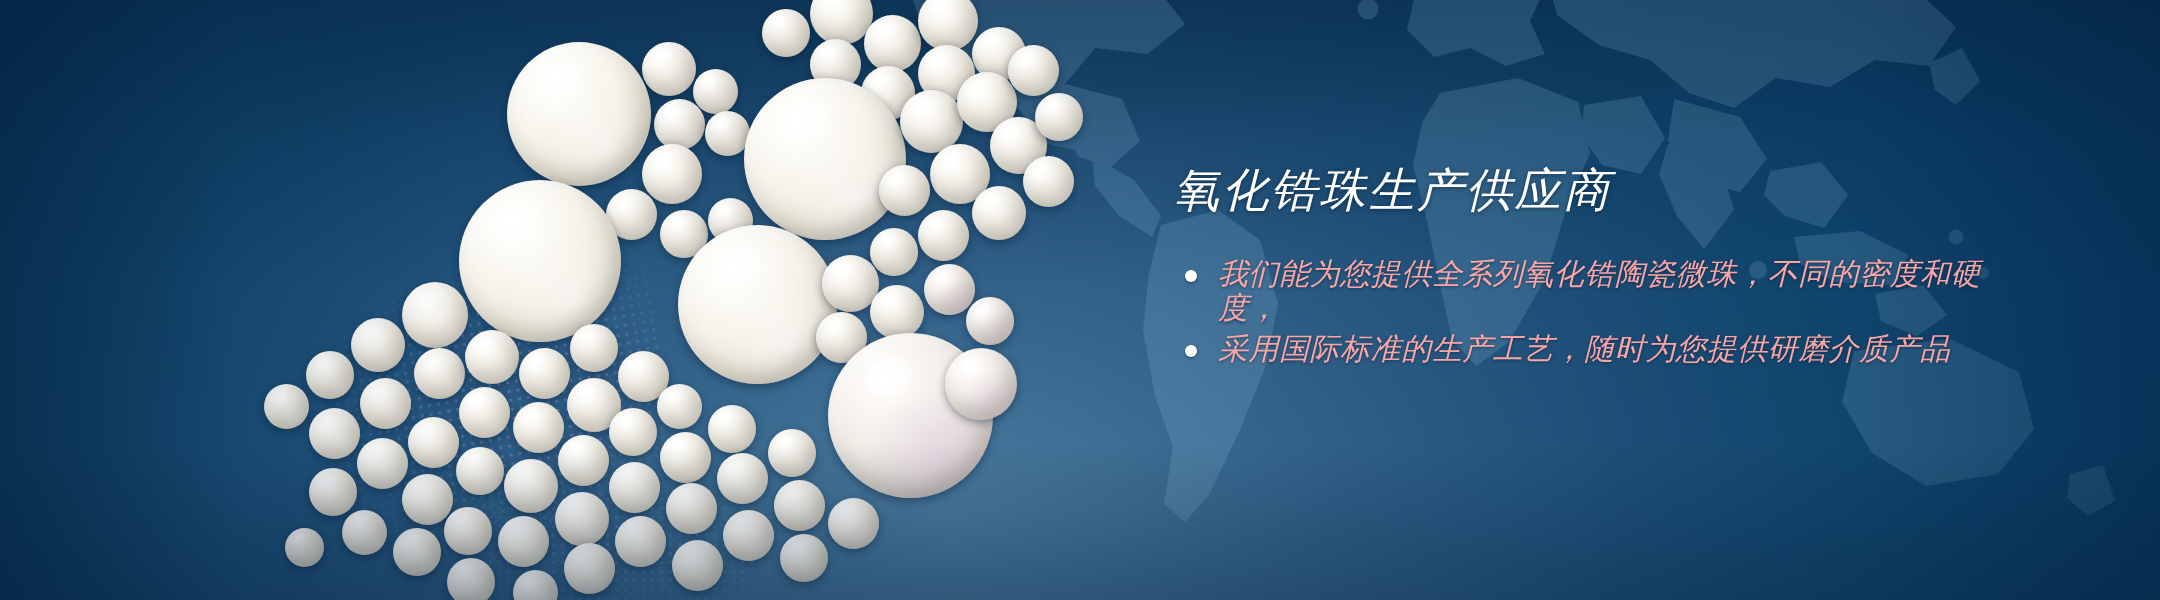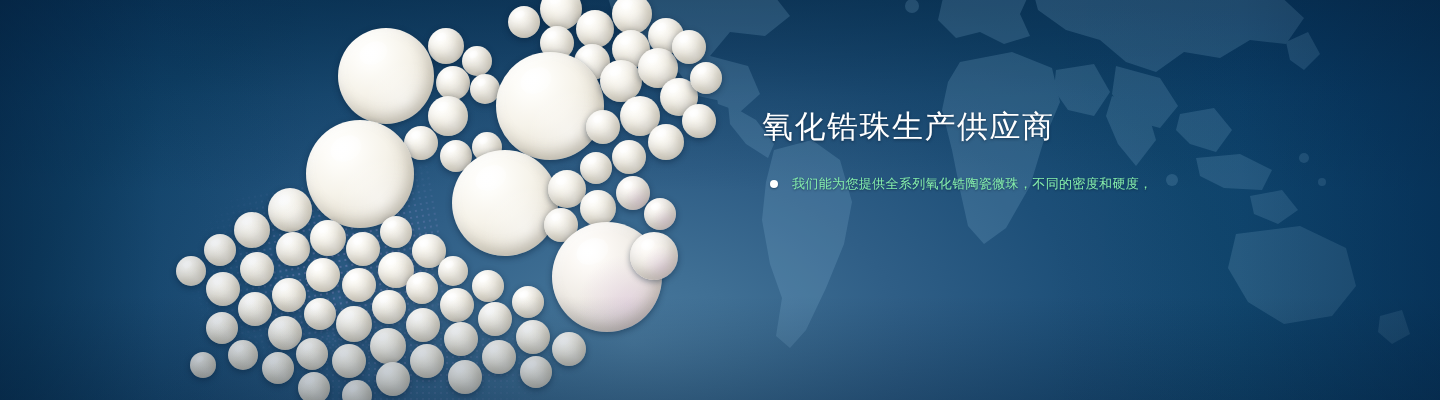--- a/index.html
+++ b/index.html
@@ -93,44 +93,45 @@
     transform:rotate(-26deg);
   }
   .bead.tint {
     background:
       radial-gradient(circle at 68% 74%, rgba(226,205,226,.55) 0%, rgba(255,255,255,0) 44%),
       radial-gradient(circle at 33% 27%, #ffffff 0%, #fbf8f4 18%, #f0ece6 44%, #ded7d2 72%, #c5bcc0 92%, #b2a8ae 100%);
   }
 
   
   .copy {
-    position:absolute; left:762px; top:108px;
+    position:absolute; left:782px; top:108px;
     width:540px;
     color:#ffffff;
+    font-style:italic;
   }
   .headline {
     font-size:31px;
     line-height:38px;
     font-weight:400;
     letter-spacing:1.5px;
     color:#ffffff;
     text-shadow:0 1px 3px rgba(2,22,44,.55);
     white-space:nowrap;
   }
   .bullets {
     margin-top:26px;
     list-style:none;
   }
   .bullet {
     position:relative;
     padding-left:30px;
-    font-size:13px;
+    font-size:20px;
     line-height:23px;
     letter-spacing:.35px;
-    color:#86efac;
+    color:#fca5a5;
     text-shadow:0 1px 2px rgba(2,22,44,.50);
     margin-bottom:4px;
   }
   .bullet .dot {
     position:absolute;
     left:8px; top:8px;
     width:8px; height:8px;
     border-radius:50%;
     background:#ffffff;
     box-shadow:0 1px 2px rgba(2,22,44,.45);
@@ -291,16 +292,20 @@
   <div class="bg-edgeshade"></div>
 
   <div class="copy">
     <h1 class="headline">氧化锆珠生产供应商</h1>
 
     <ul class="bullets">
       <li class="bullet">
         <span class="dot"></span>
         <span>我们能为您提供全系列氧化锆陶瓷微珠，不同的密度和硬度，</span>
       </li>
+      <li class="bullet">
+        <span class="dot"></span>
+        <span>采用国际标准的生产工艺，随时为您提供研磨介质产品</span>
+      </li>
     </ul>
   </div>
 
 </div>
 
 </body></html>

